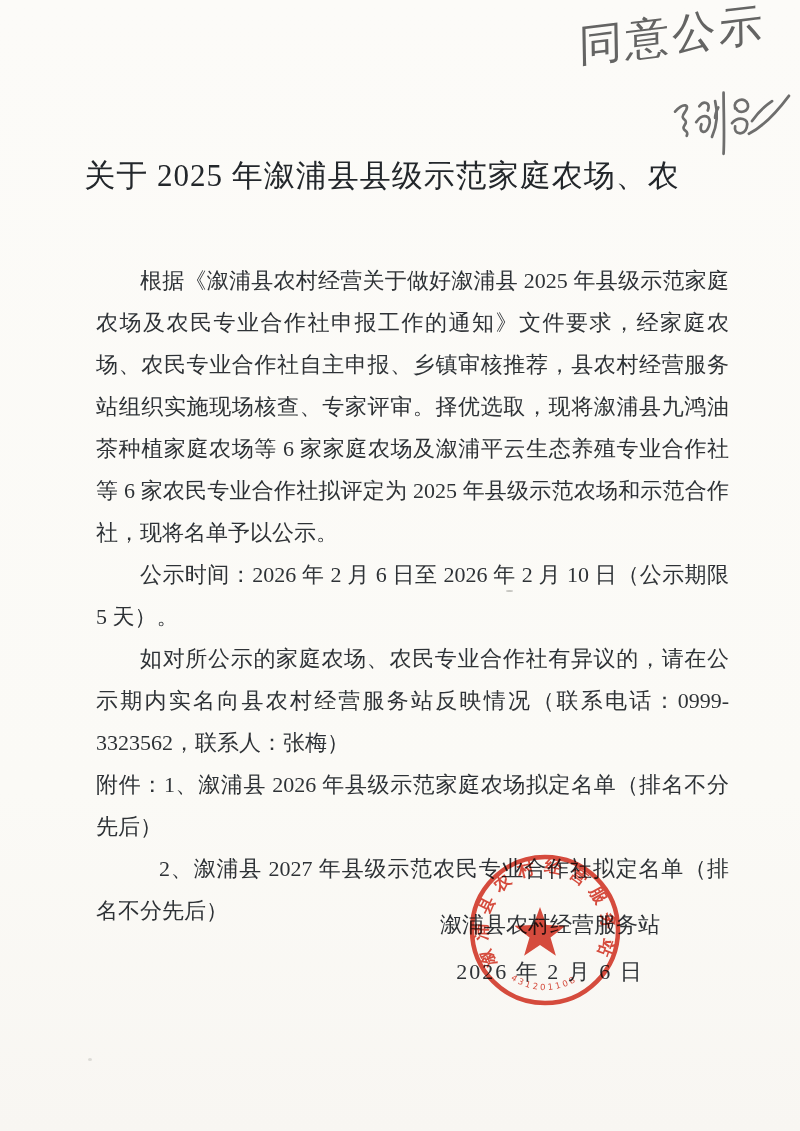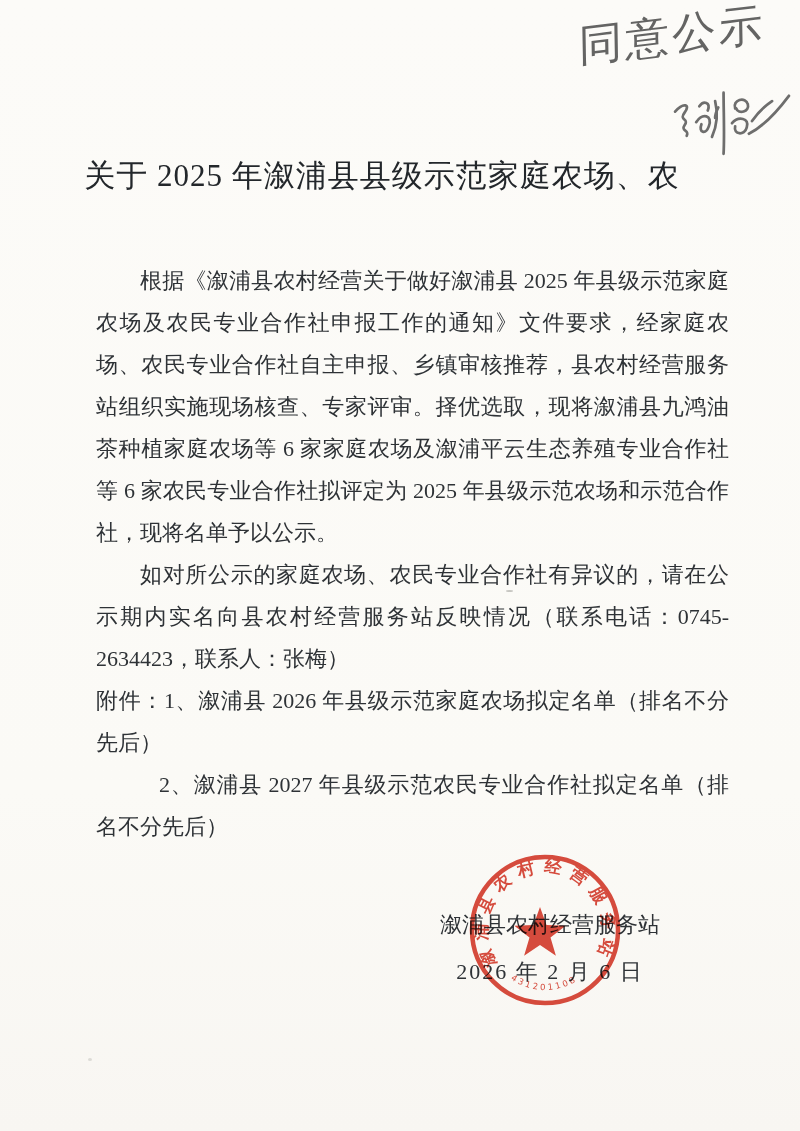--- a/index.html
+++ b/index.html
@@ -82,21 +82,22 @@
     <path d="M79,39 C85,30 92,24 98,20"></path>
     <path d="M76,51 C88,45 102,31 114,15"></path>
   </svg>
 
   <h1 class="title">
     <span>关于 2025 年溆浦县县级示范家庭农场、农</span>
   </h1>
 
   <div class="body">
     <p class="p-indent">根据《溆浦县农村经营关于做好溆浦县 2025 年县级示范家庭农场及农民专业合作社申报工作的通知》文件要求，经家庭农场、农民专业合作社自主申报、乡镇审核推荐，县农村经营服务站组织实施现场核查、专家评审。择优选取，现将溆浦县九鸿油茶种植家庭农场等 6 家家庭农场及溆浦平云生态养殖专业合作社等 6 家农民专业合作社拟评定为 2025 年县级示范农场和示范合作社，现将名单予以公示。</p>
-    <p class="p-indent">如对所公示的家庭农场、农民专业合作社有异议的，请在公示期内实名向县农村经营服务站反映情况（联系电话：0745-2634423，联系人：张梅）</p>
+    <p class="p-indent">公示时间：2026 年 2 月 6 日至 2026 年 2 月 10 日（公示期限 5 天）。</p>
+    <p class="p-indent">如对所公示的家庭农场、农民专业合作社有异议的，请在公示期内实名向县农村经营服务站反映情况（联系电话：0999-3323562，联系人：张梅）</p>
     <p>附件：1、溆浦县 2026 年县级示范家庭农场拟定名单（排名不分先后）</p>
     <p class="p-att2">2、溆浦县 2027 年县级示范农民专业合作社拟定名单（排名不分先后）</p>
   </div>
 
   <div class="sig-block">
     <div class="org">溆浦县农村经营服务站</div>
     <div class="date">2026 年 2 月 6 日</div>
   </div>
 
   <svg class="seal" viewBox="-81 -81 162 162" aria-hidden="true">

